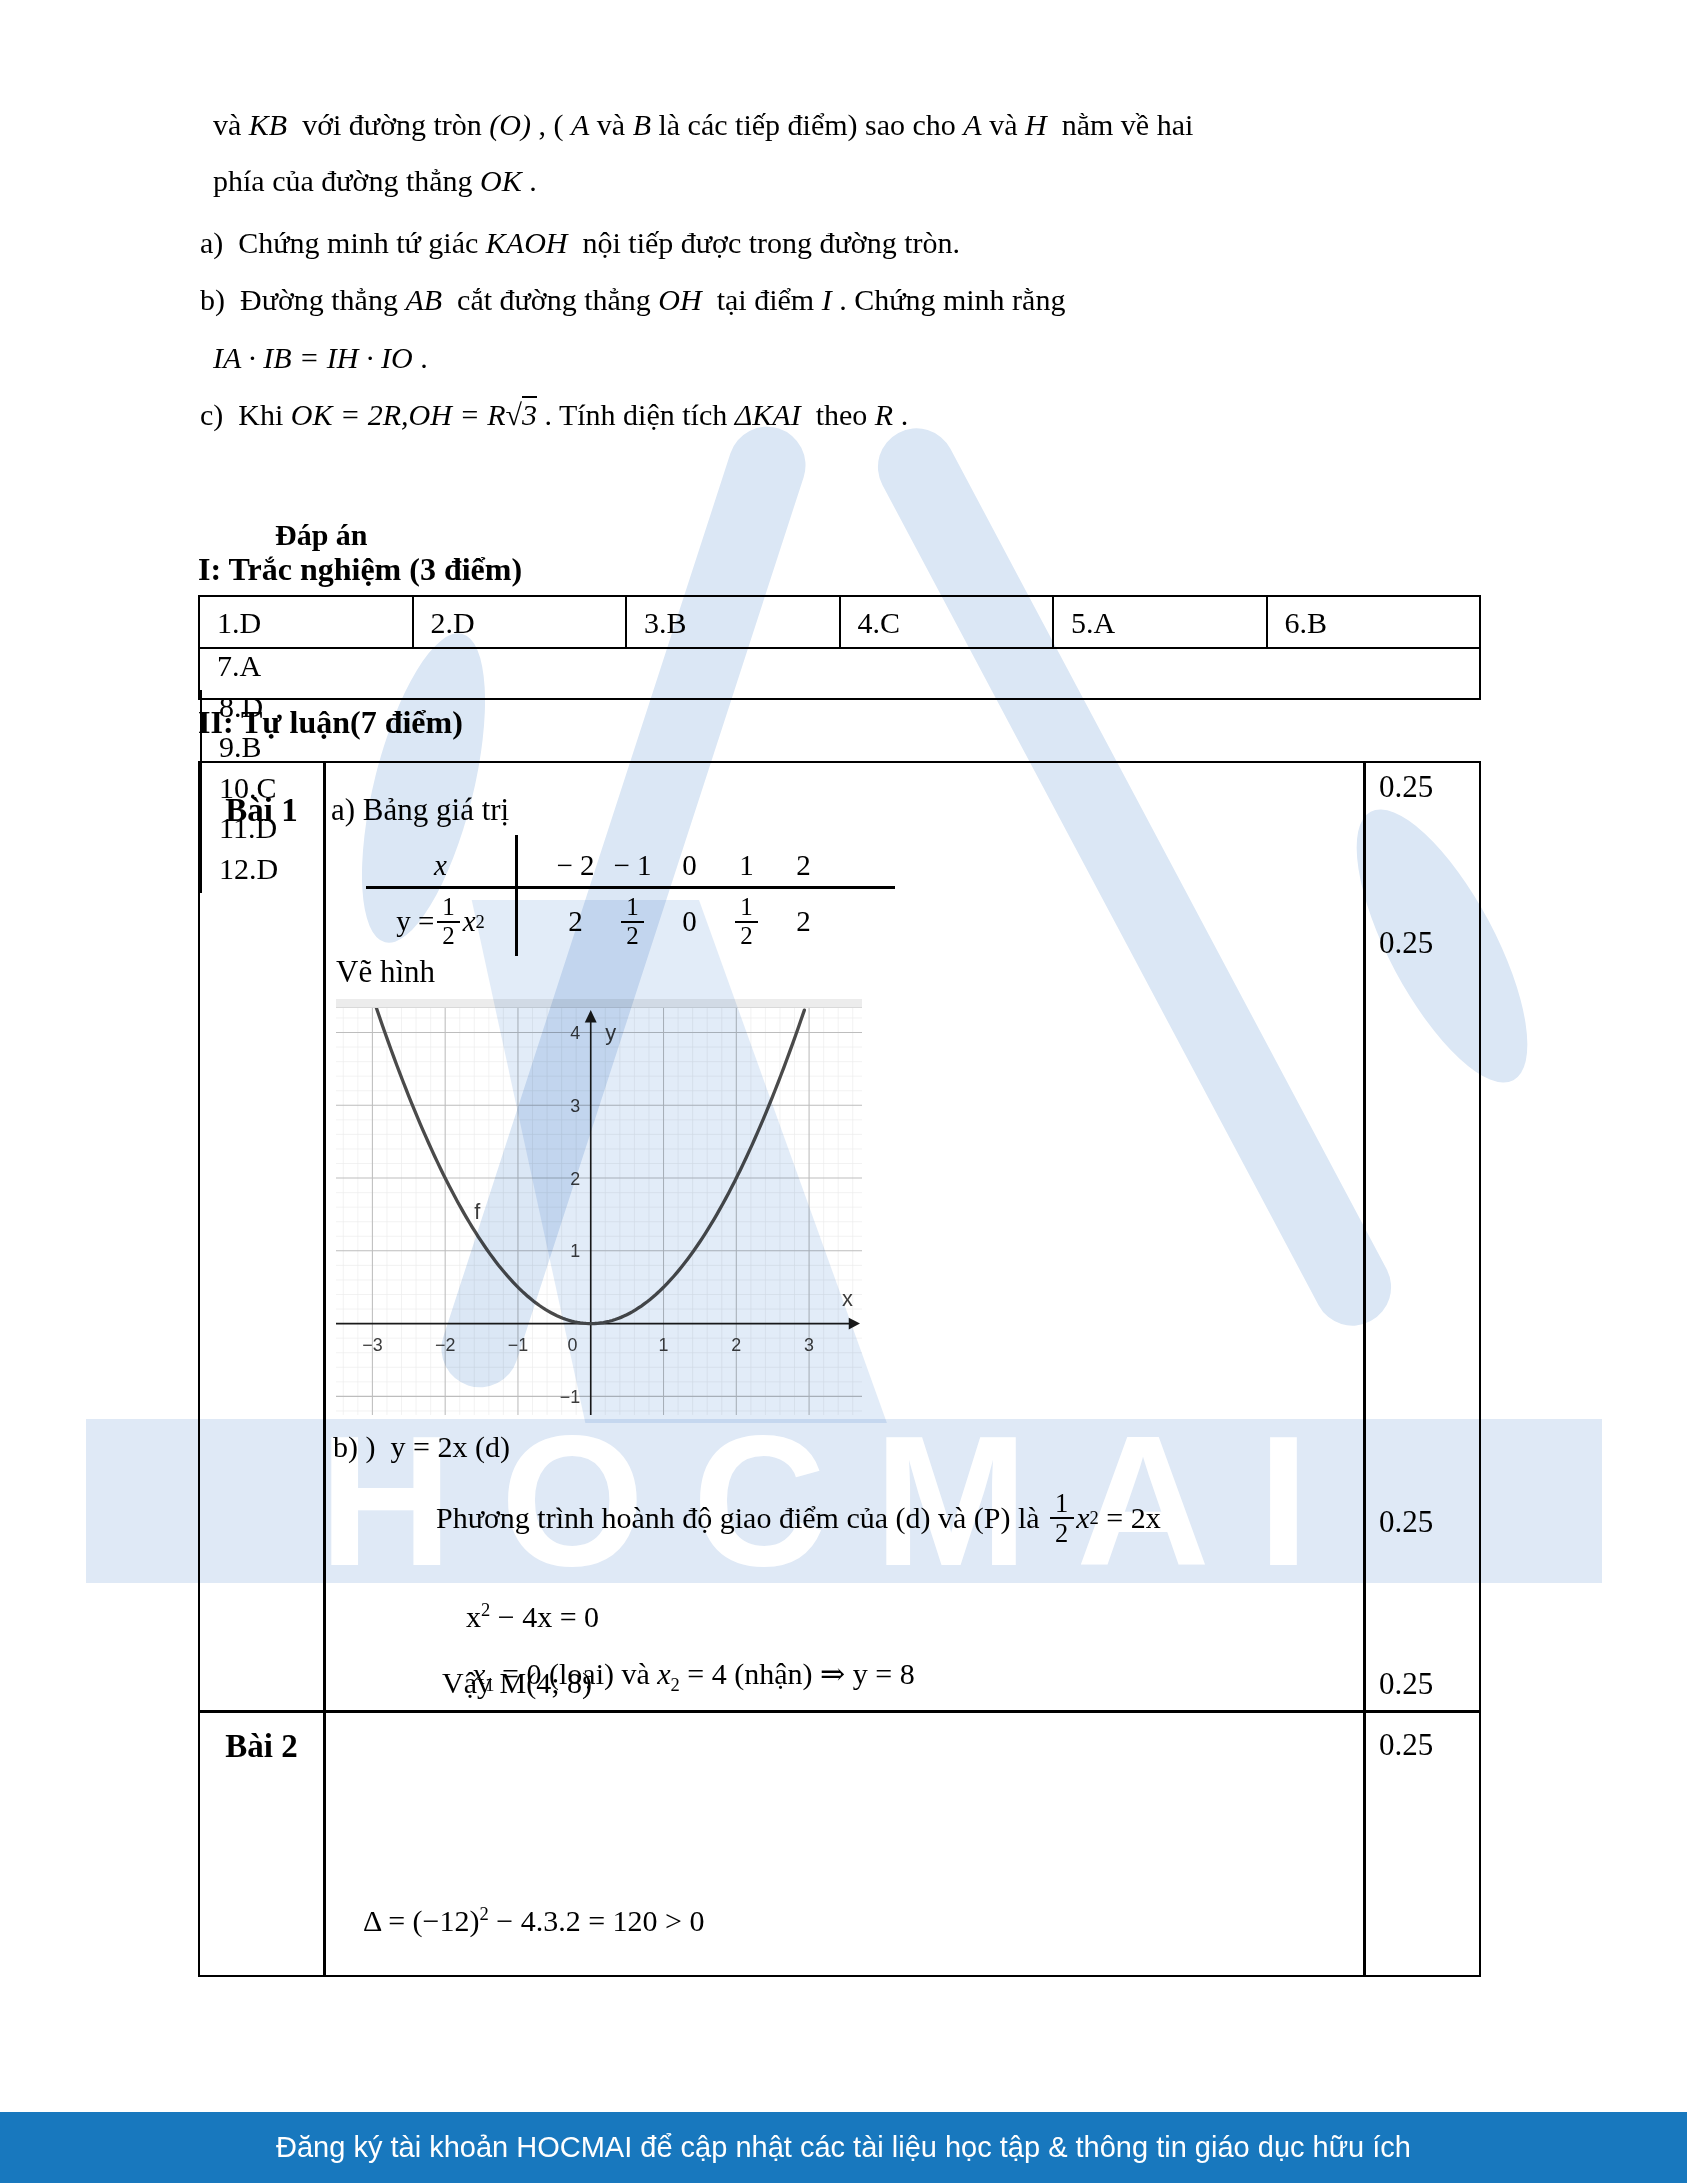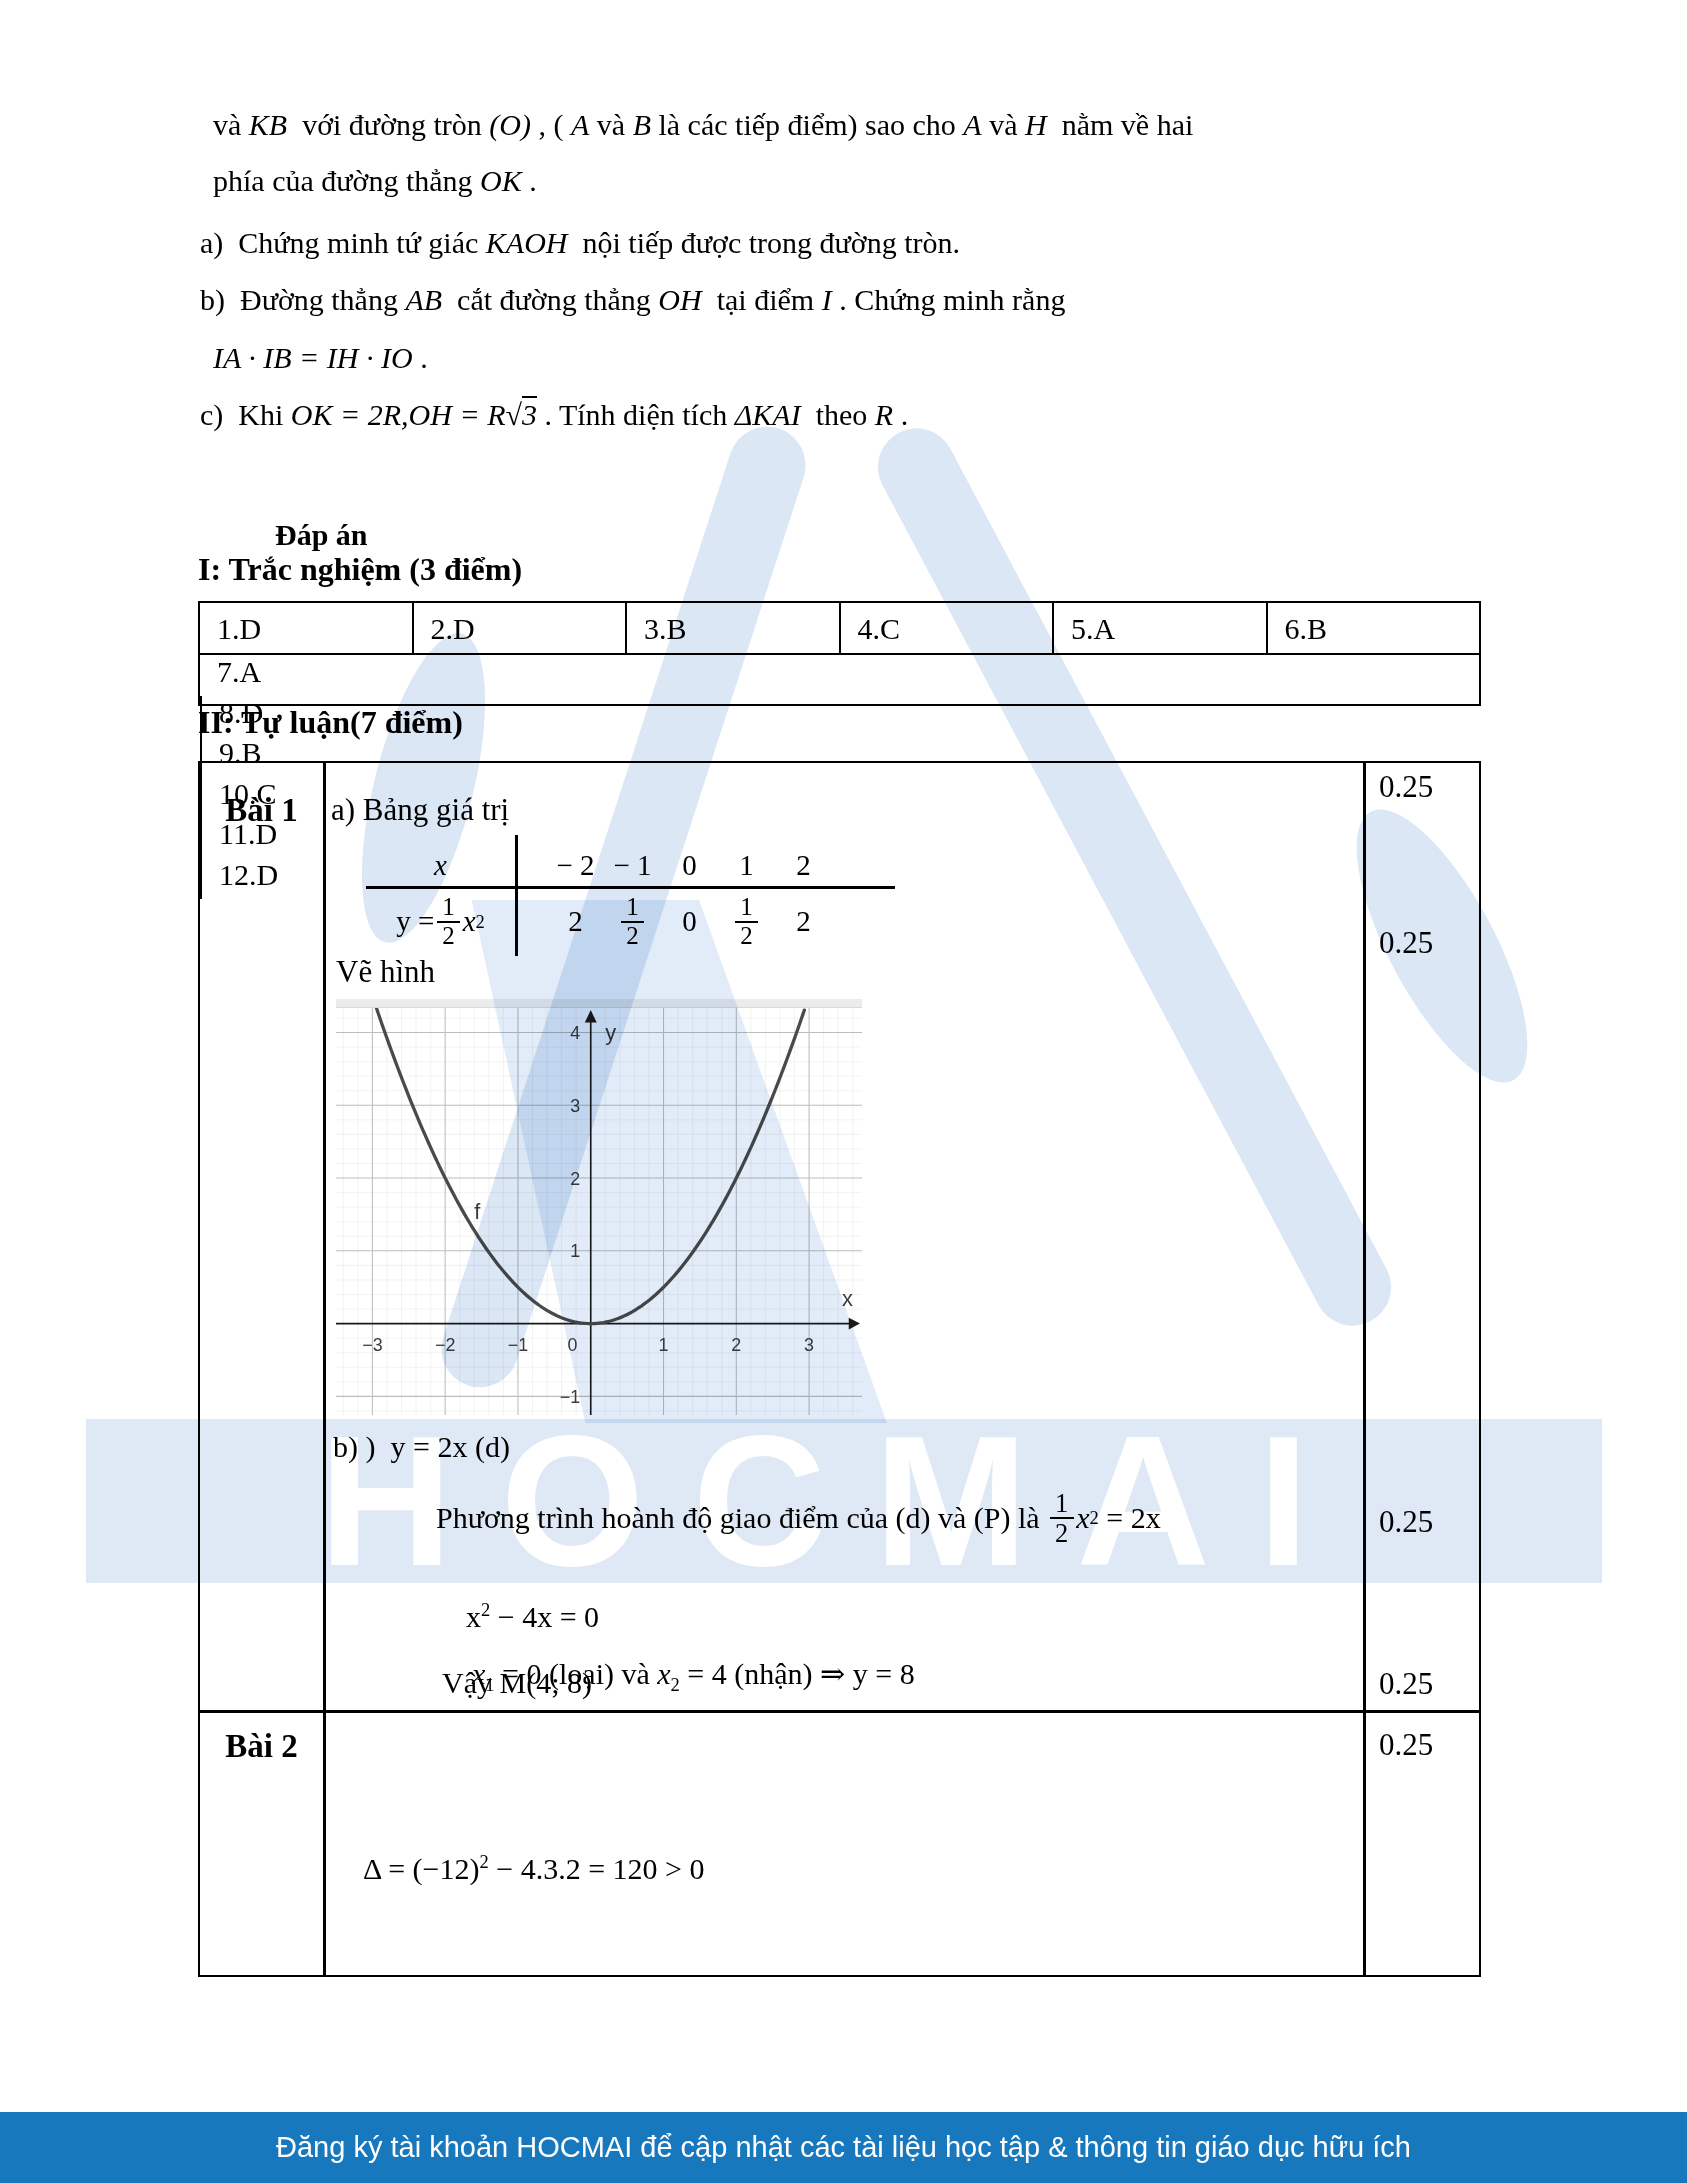--- a/index.html
+++ b/index.html
@@ -10,21 +10,21 @@
   }
   .abs { position:absolute; }
   .line { font-size:30px; line-height:40px; white-space:pre-wrap; }
   .m { font-style:italic; }
   .bold { font-weight:bold; }
   .sup { font-size:18.5px; vertical-align:10.6px; line-height:0; }
   .sub { font-size:18.5px; vertical-align:-6.6px; line-height:0; }
   .radarg { border-top:2px solid #000; font-style:italic; }
 
   
-  .table1 { position:absolute; left:198px; top:595px; width:1283px; border:2.6px solid #000; box-sizing:border-box; background:transparent;margin-top:6px; }
+  .table1 { position:absolute; left:198px; top:595px; width:1283px; border:2.6px solid #000; box-sizing:border-box; background:transparent; }
   .t1-row { display:flex; height:50px; }
   .t1-row.r2 { height:49px; border-top:2px solid #000;flex-direction:column; }
   .t1-cell { flex:1; border-left:2px solid #000; display:flex; align-items:flex-end; padding:0 0 6.6px 17px; font-size:30px; box-sizing:border-box; }
   .t1-cell:first-child { border-left:none; }
 
   
   .table2 { position:absolute; left:198px; top:761px; width:1283px; height:1216px; border:2.6px solid #000; box-sizing:border-box; }
   .t2-vline1 { position:absolute; left:123px; top:0; bottom:0; width:2.6px; background:#000; }
   .t2-vline2 { position:absolute; left:1163px; top:0; bottom:0; width:2.6px; background:#000; }
   .t2-rowline { position:absolute; left:0; right:0; top:947px; height:3.3px; background:#000; }
@@ -267,21 +267,21 @@
   <div class="cell-text" style="left:242px; top:900px;">Vậy M(4; 8)</div>
 
   <div class="score" style="top:5.3px;">0.25</div>
   <div class="score" style="top:161px;">0.25</div>
   <div class="score" style="top:740px;">0.25</div>
   <div class="score" style="top:902px;">0.25</div>
 
   <div class="bai-label" style="top:963px;">Bài 2</div>
 
 
-  <div class="cell-text" style="left:133px; top:1046px;">
+  <div class="cell-text" style="left:133px; top:1098px;">
     <span>Δ = (−12)</span><span class="sup">2</span><span> − 4.3.2 = 120 &gt; 0</span>
   </div>
 
 
   <div class="score" style="top:963px;">0.25</div>
 </div>
 
 <div class="wm wm-leg1"></div>
 <div class="wm wm-leg2"></div>
 <div class="wm wm-blob1"></div>

